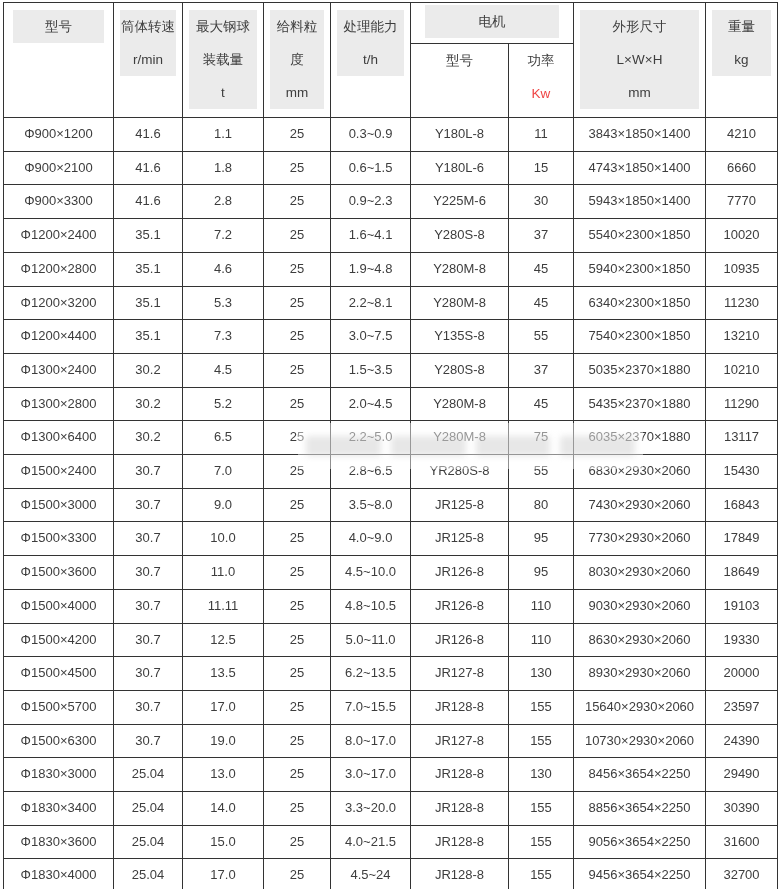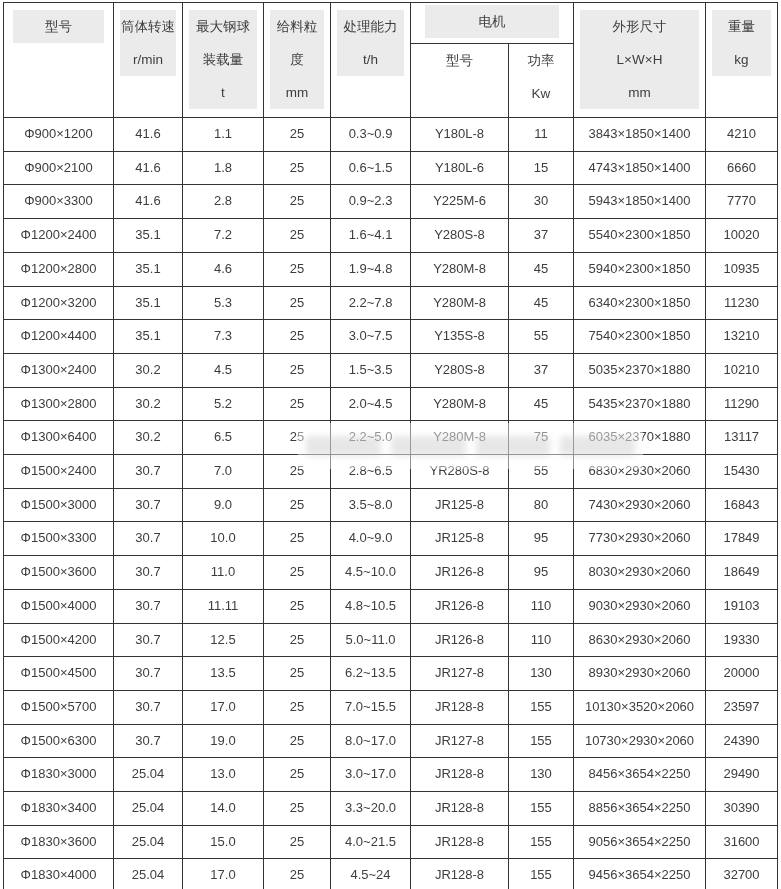--- a/index.html
+++ b/index.html
@@ -40,21 +40,21 @@
   .h2 th { height: 66px; line-height: 33px; vertical-align: top; }
   .hl {
     display: block;
     margin: 7px 6px 8px 6px;
     background: #ebebeb;
     line-height: 33px;
   }
   .hl-1col { margin: 7px 9px 0 9px; }
   .hl-motor { margin: 2px 14px 0 14px; }
   .ln { display: block; }
-  .dim { color: #404040; }
+  .dim { color: #ef4444; }
   
   .spec-table tbody td {
     height: 32.7px;
     font-size: 13px;
     line-height: 32.7px;
     color: #3d3d3d;
   }
   
   .watermark {
     position: absolute;
@@ -212,21 +212,21 @@
           <td>Y280M-8</td>
           <td>45</td>
           <td>5940×2300×1850</td>
           <td>10935</td>
         </tr>
         <tr>
           <td>Φ1200×3200</td>
           <td>35.1</td>
           <td>5.3</td>
           <td>25</td>
-          <td>2.2~7.8</td>
+          <td>2.2~8.1</td>
           <td>Y280M-8</td>
           <td>45</td>
           <td>6340×2300×1850</td>
           <td>11230</td>
         </tr>
         <tr>
           <td>Φ1200×4400</td>
           <td>35.1</td>
           <td>7.3</td>
           <td>25</td>
@@ -347,21 +347,21 @@
           <td>20000</td>
         </tr>
         <tr>
           <td>Φ1500×5700</td>
           <td>30.7</td>
           <td>17.0</td>
           <td>25</td>
           <td>7.0~15.5</td>
           <td>JR128-8</td>
           <td>155</td>
-          <td>10130×3520×2060</td>
+          <td>15640×2930×2060</td>
           <td>23597</td>
         </tr>
         <tr>
           <td>Φ1500×6300</td>
           <td>30.7</td>
           <td>19.0</td>
           <td>25</td>
           <td>8.0~17.0</td>
           <td>JR127-8</td>
           <td>155</td>

